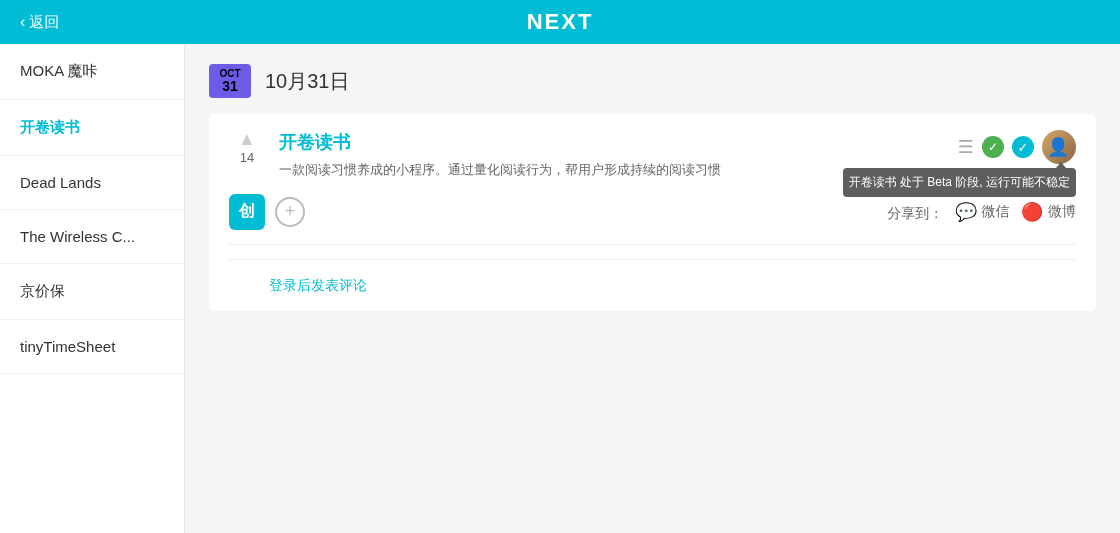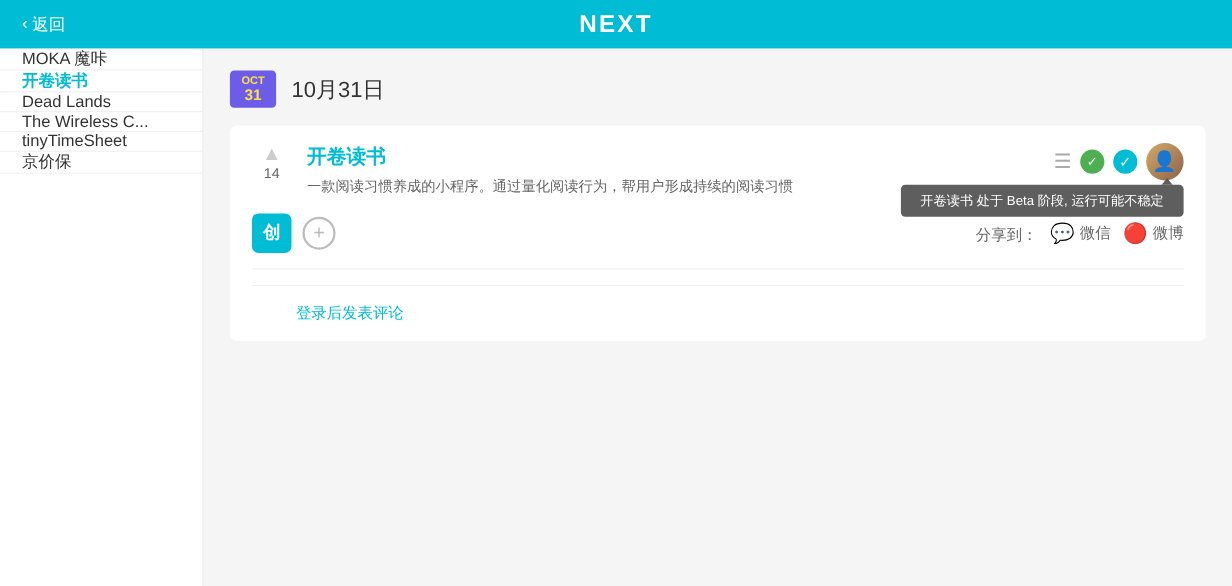--- a/index.html
+++ b/index.html
@@ -43,21 +43,21 @@
 
     
     .sidebar {
       width: 185px;
       background: #fff;
       border-right: 1px solid #e8e8e8;
       overflow-y: auto;
       flex-shrink: 0;
     }
     .sidebar-item {
-      padding: 0 20px;
+      padding: 18px 20px;
       font-size: 15px;
       color: #333;
       cursor: pointer;
       border-bottom: 1px solid #f0f0f0;
     }
     .sidebar-item.active {
       color: #00bcd4;
       font-weight: bold;
     }
 
@@ -71,21 +71,21 @@
 
     
     .date-header {
       display: flex;
       align-items: center;
       gap: 14px;
       margin-bottom: 16px;
     }
     .date-badge {
       background: #6c5ce7;
-      color: #fde047;
+      color: #000000;
       border-radius: 4px;
       padding: 4px 10px;
       text-align: center;
       min-width: 42px;
     }
     .date-badge .month {
       font-size: 10px;
       font-weight: bold;
       text-transform: uppercase;
     }
@@ -184,21 +184,21 @@
       font-size: 14px;
       color: white;
     }
     .tooltip {
       position: absolute;
       right: 0;
       top: 38px;
       background: rgba(80,80,80,0.92);
       color: white;
       font-size: 12px;
-      padding: 6px 18px;
+      padding: 6px 6px;
       border-radius: 4px;
       white-space: nowrap;
       z-index: 10;
     }
     .tooltip::before {
       content: '';
       position: absolute;
       top: -6px;
       right: 10px;
       border-left: 5px solid transparent;
@@ -326,22 +326,22 @@
   <div class="header-logo">NEXT</div>
 </header>
 
 <div class="layout">
 
   <nav class="sidebar">
     <div class="sidebar-item">MOKA 魔咔</div>
     <div class="sidebar-item active">开卷读书</div>
     <div class="sidebar-item">Dead Lands</div>
     <div class="sidebar-item">The Wireless C...</div>
+    <div class="sidebar-item">京价保</div>
     <div class="sidebar-item">tinyTimeSheet</div>
-    <div class="sidebar-item">京价保</div>
   </nav>
 
   <main class="main">
 
     <div class="date-header">
       <div class="date-badge">
         <div class="month">OCT</div>
         <div class="day">31</div>
       </div>
       <div class="date-text">10月31日</div>

